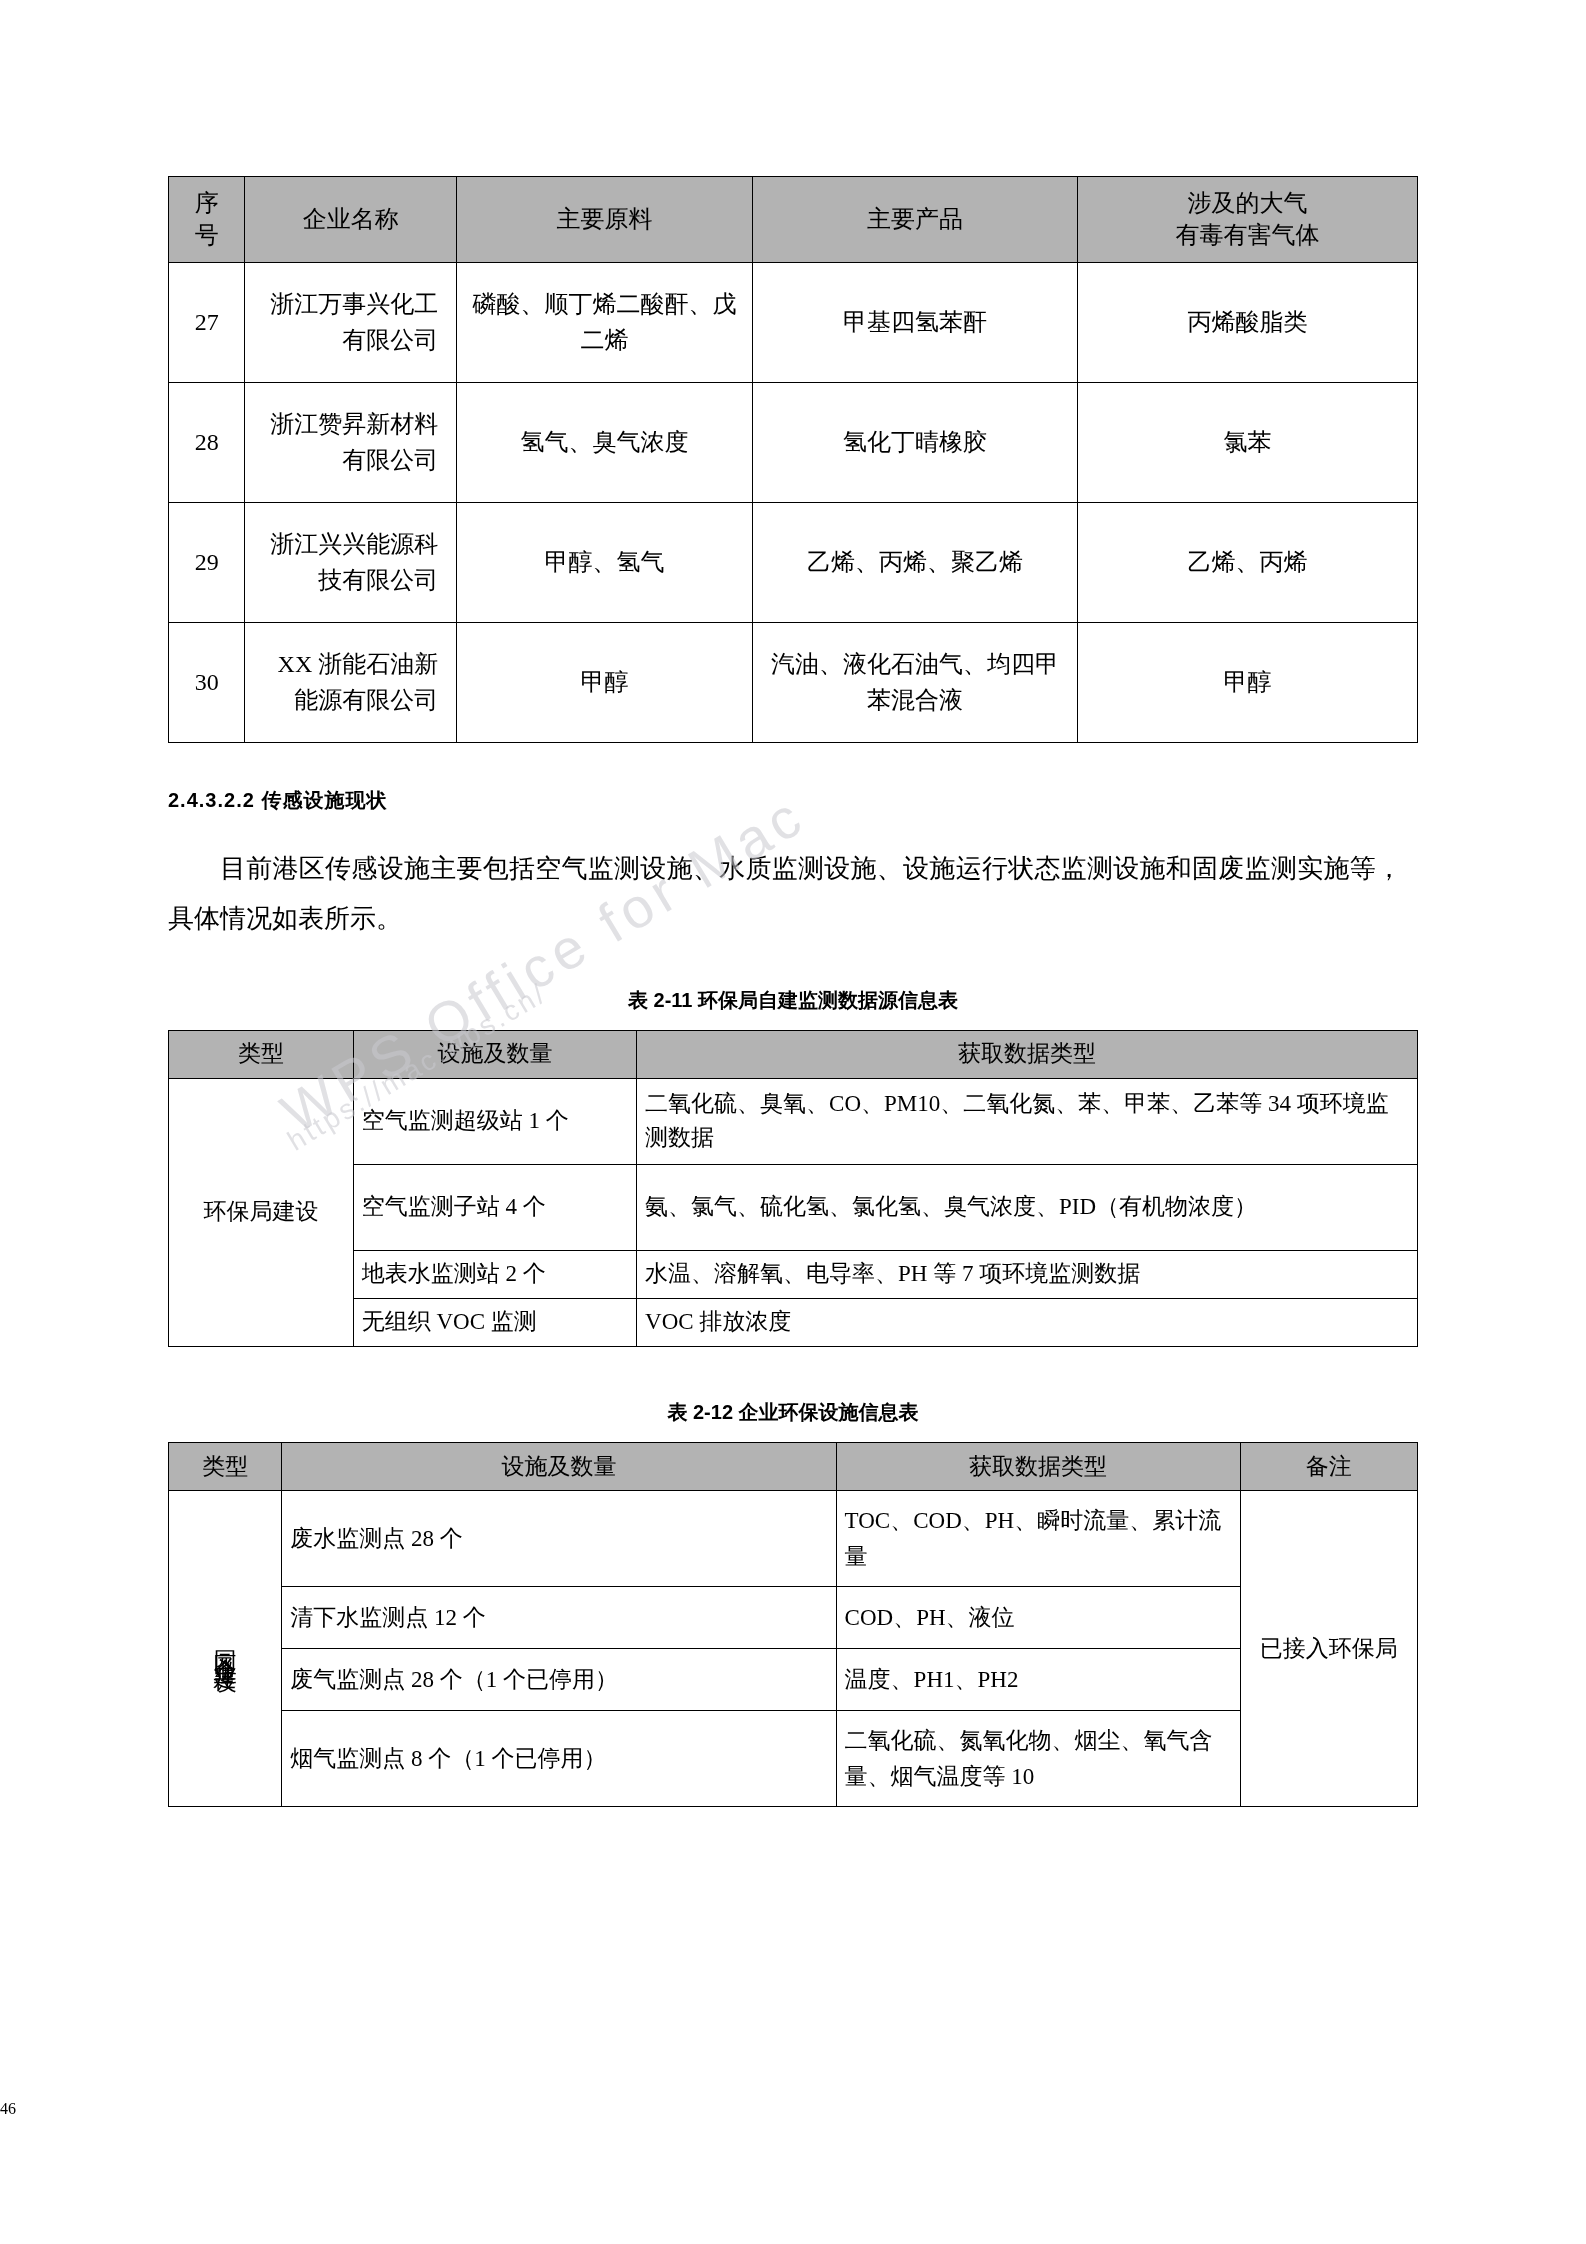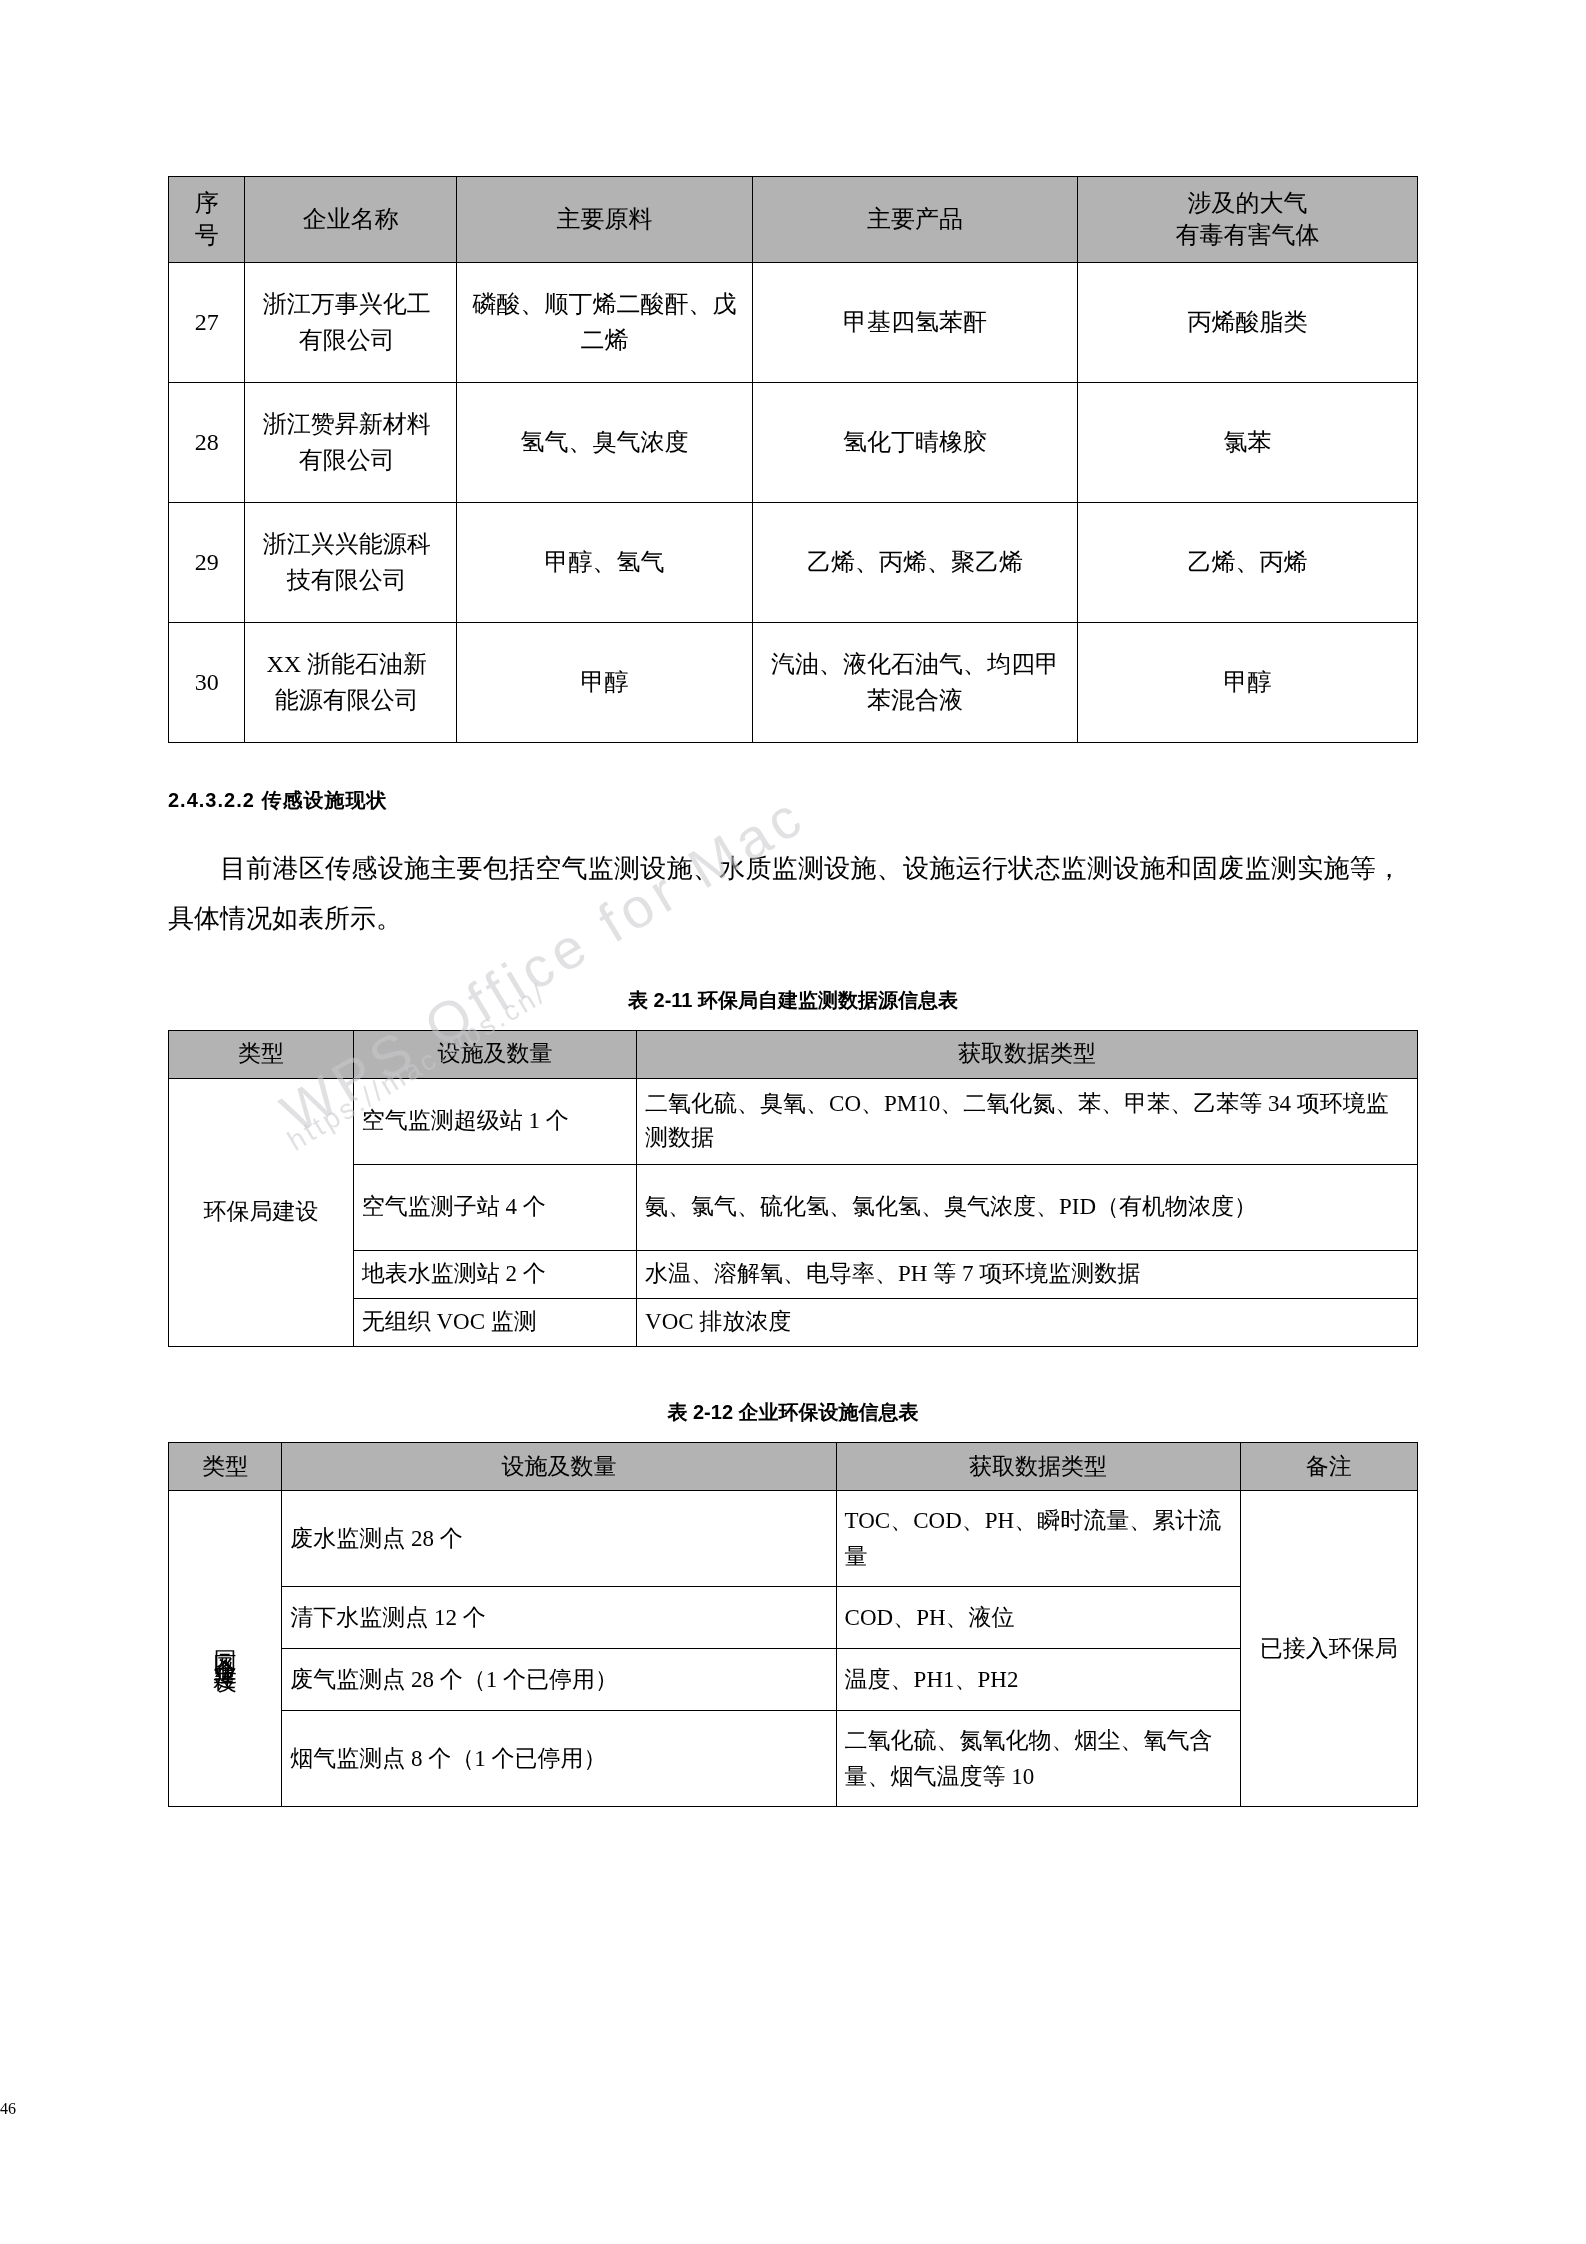--- a/index.html
+++ b/index.html
@@ -88,21 +88,21 @@
   .tbl-companies td {
     height: 46px;
   }
   .tbl-companies .hdr td {
     background: #b3b3b3;
     text-align: center;
     line-height: 1.35;
     padding: 10px 6px;
   }
   .tbl-companies .namecell {
-    text-align: center;
+    text-align: right;
     line-height: 1.5;
     padding-left: 10px;
     padding-right: 18px;
   }
   .tbl-companies .bodycell {
     text-align: center;
     line-height: 1.5;
   }
 
   

